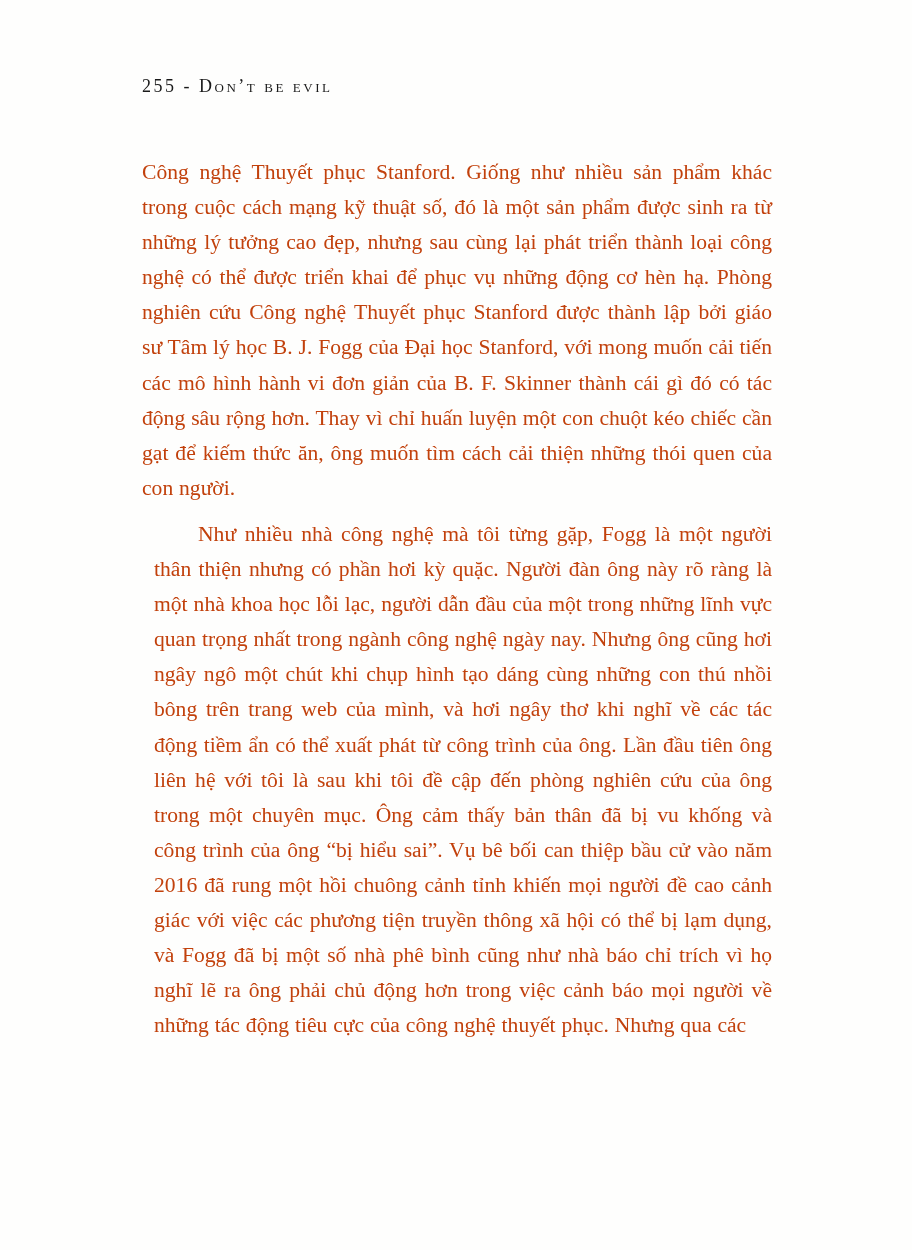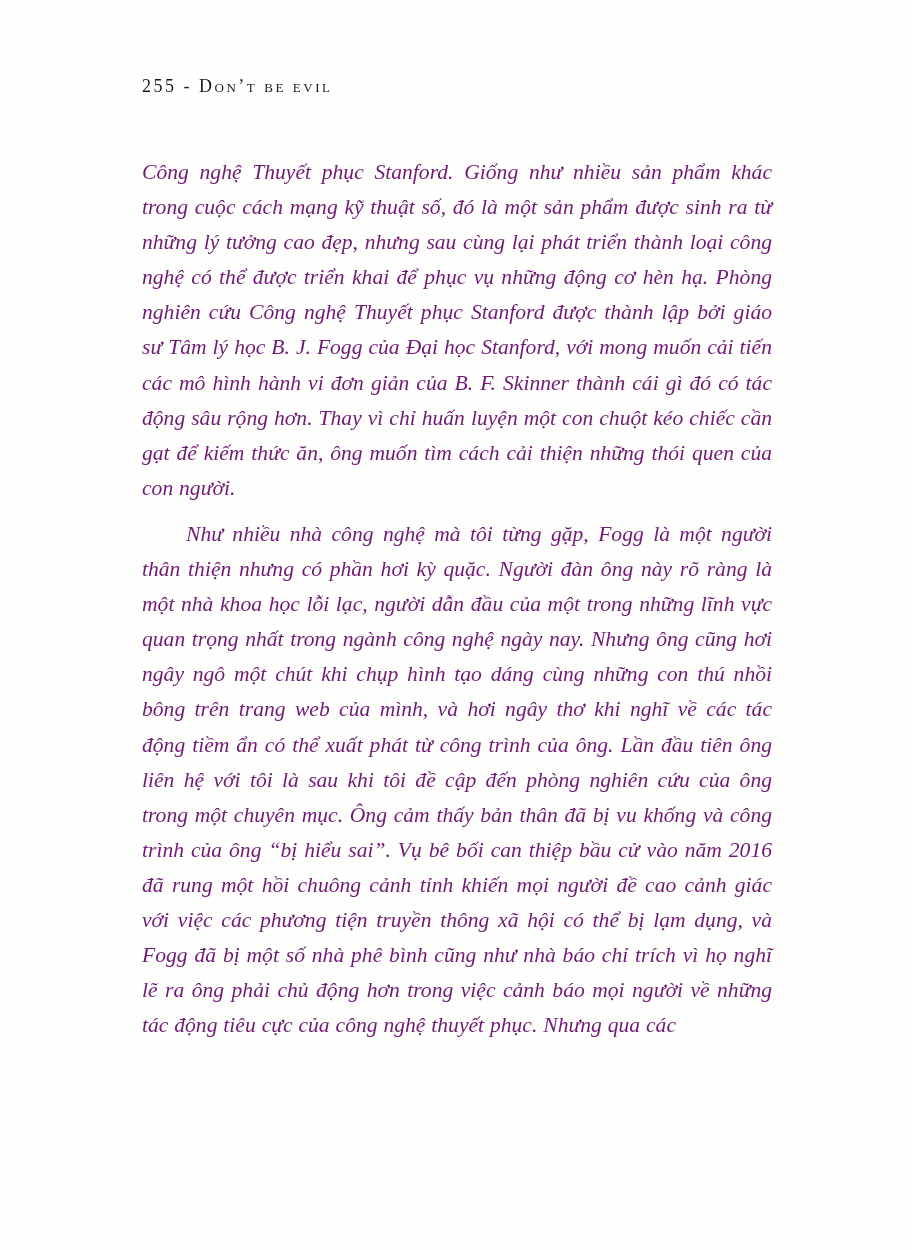--- a/index.html
+++ b/index.html
@@ -26,32 +26,32 @@
     font-variant: small-caps;
     letter-spacing: 2.5px;
     color: #1a1a1a;
   }
   .body-text {
     margin-top: 58px;
     font-size: 21.6px;
     line-height: 35.1px;
     text-align: justify;
     text-justify: inter-word;
-    color: #701a75;
-    font-style: italic;
+    color: #c2410c;
   }
   .para {
     margin: 0;
     word-spacing: 0.5px;
   }
   .para + .para {
     margin-top: 11px;
   }
   .para.indented {
     text-indent: 44px;
+    margin-left: 12px;
   }
 </style>
 </head>
 <body>
 
 <div class="page">
   <div class="running-header">
     <span>255 - Don’t be evil</span>
   </div>
   <div class="body-text">

